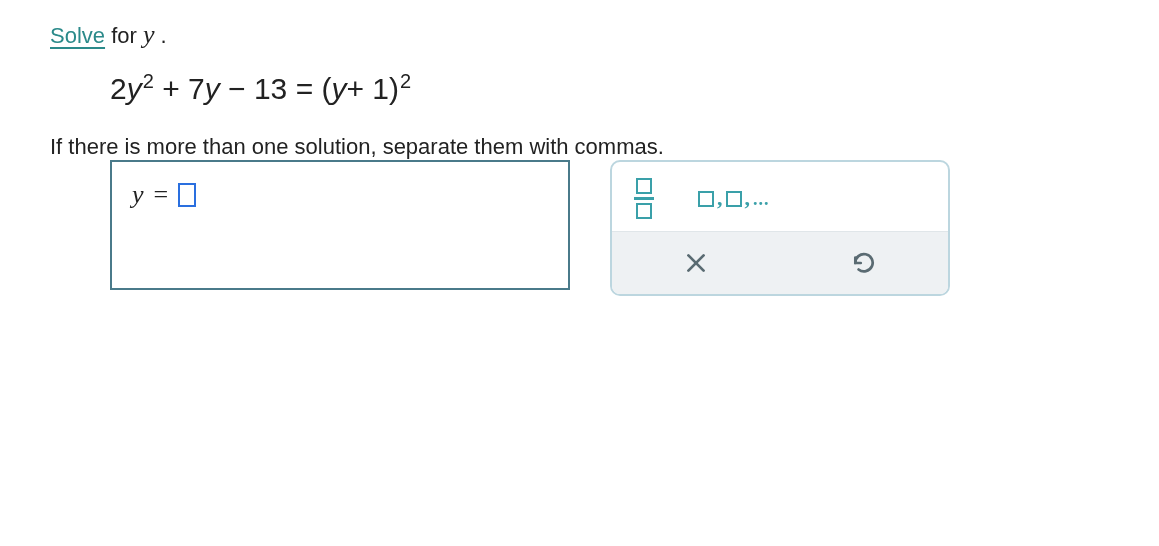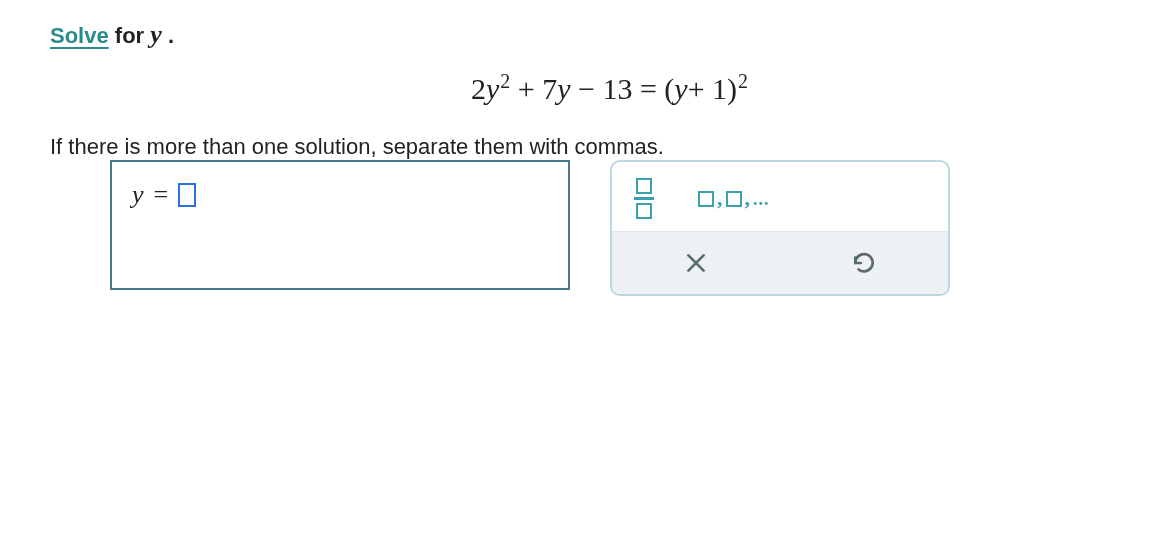--- a/index.html
+++ b/index.html
@@ -7,37 +7,35 @@
       font-family: Verdana, Geneva, sans-serif;
       font-size: 22px;
       background: #fff;
       padding: 20px 50px;
       width: 1159px;
       height: 546px;
       color: #222;
     }
     .prompt-line1 {
       margin-bottom: 17px;
-      font-weight: bold;
     }
     .solve-link {
       color: #2b8a8a;
       text-decoration: underline;
       text-underline-offset: 4px;
     }
     .var-y {
       font-family: 'Times New Roman', Times, serif;
       font-style: italic;
       font-size: 26px;
     }
     .equation {
-      font-family: Liberation Serif, serif;
+      font-family: Liberation Sans, sans-serif;
       font-size: 30px;
       margin: 20px 0 28px 60px;
-      text-align: center;
     }
     .equation .italic { font-style: italic; }
     .sup {
       font-size: 20px;
       vertical-align: super;
       margin-left: 1px;
     }
     .prompt-line2 {
     }
     .answer-row {

